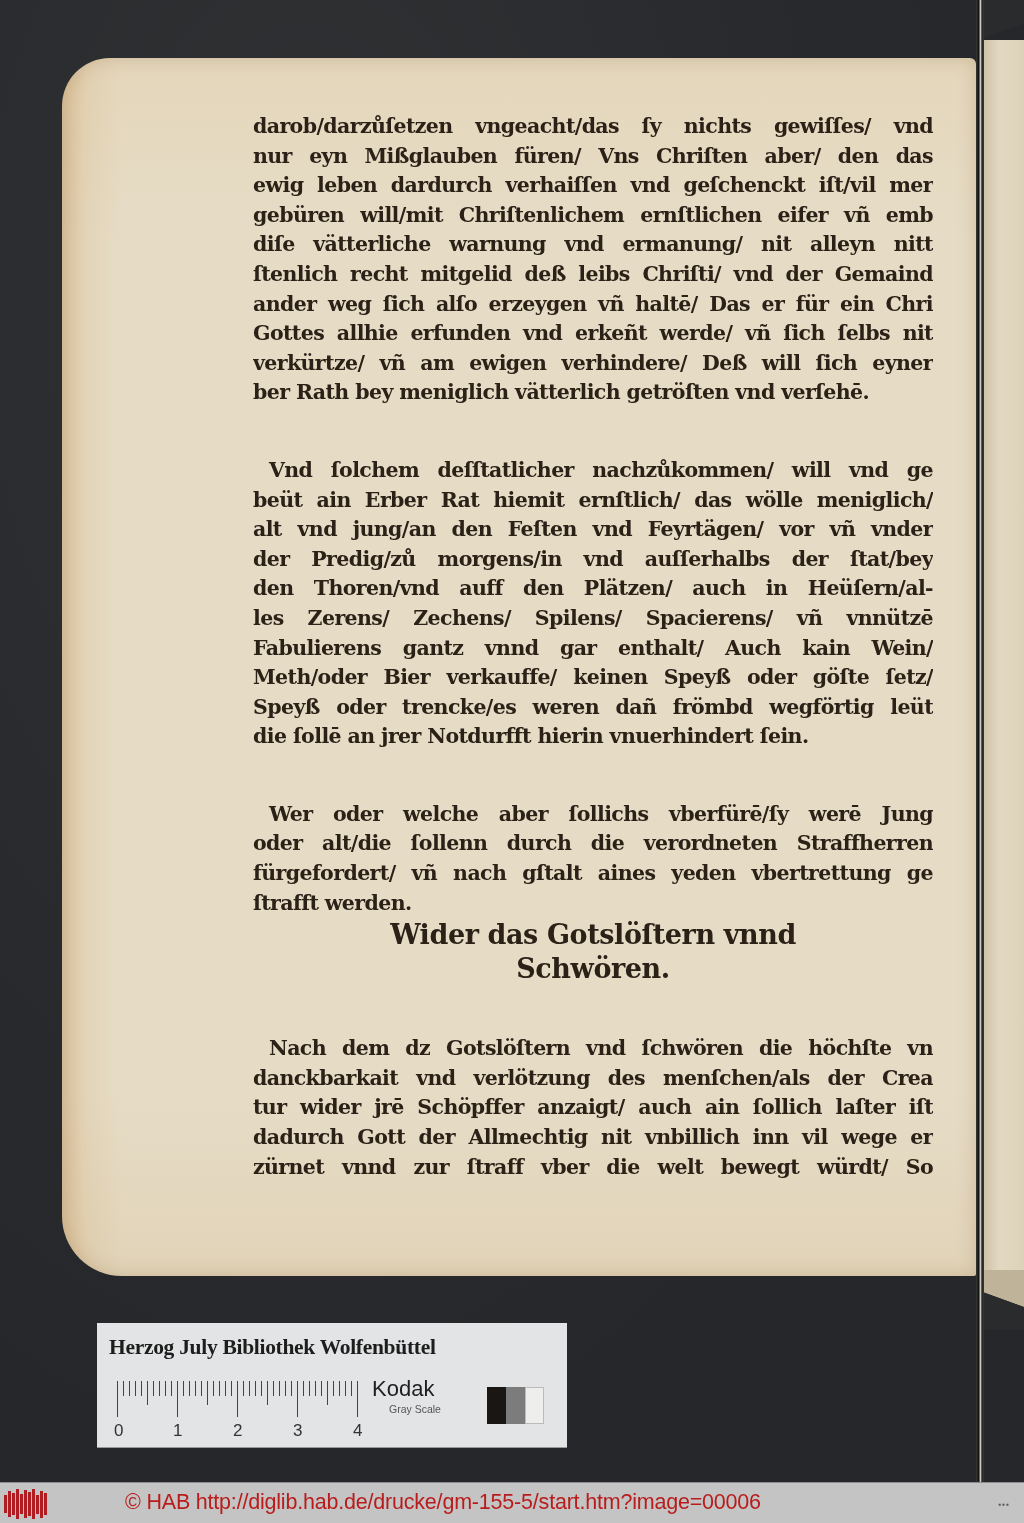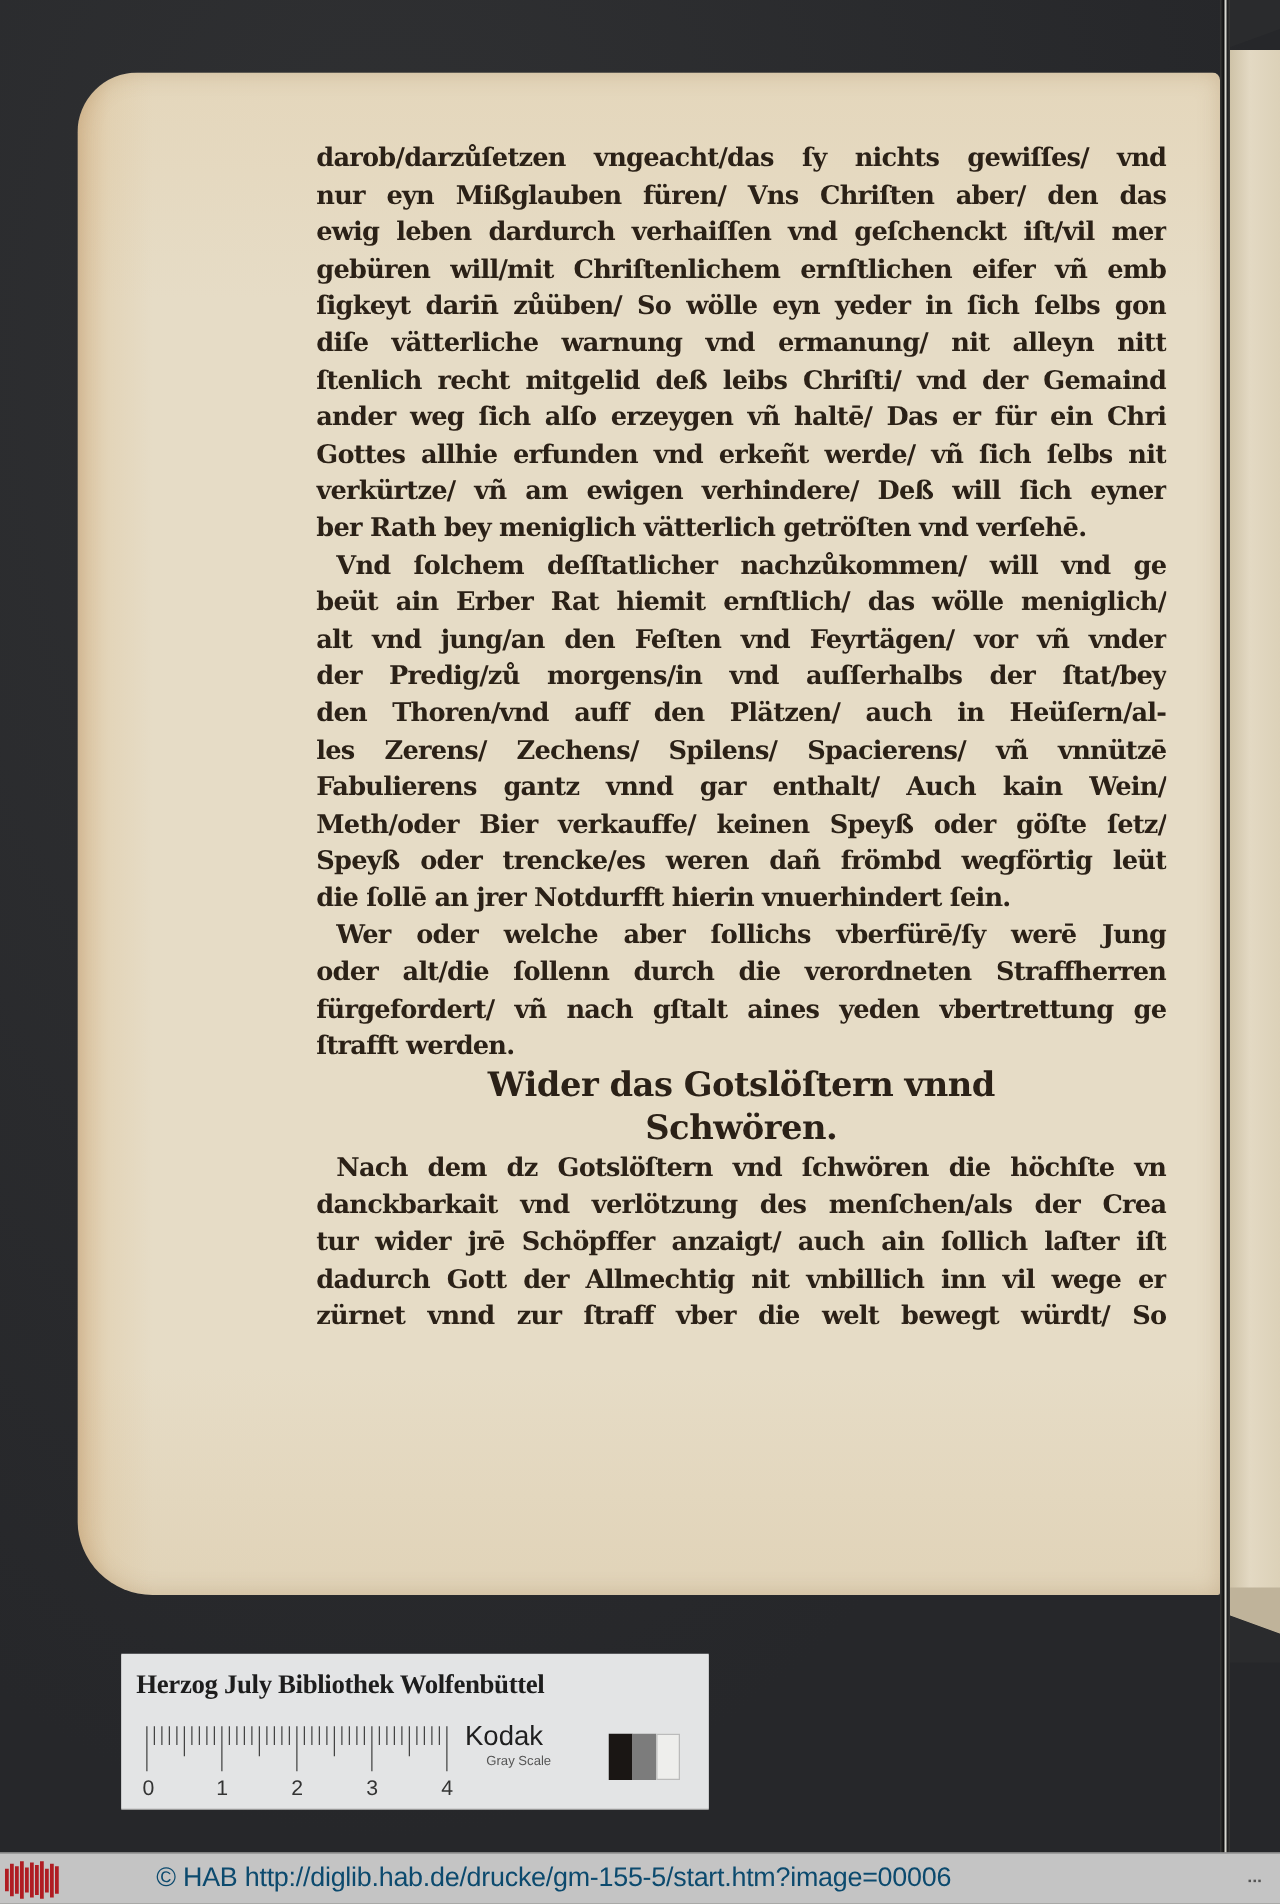--- a/index.html
+++ b/index.html
@@ -47,21 +47,21 @@
     font-family: "DejaVu Serif", serif;
     font-weight: bold;
     font-size: 20.5px;
     letter-spacing: -0.6px;
   }
   .line {
     height: 29.6px; line-height: 29.6px;
     white-space: nowrap; overflow: hidden;
     text-align: justify; text-align-last: justify;
   }
-  .line.indent { padding-left: 16px; }
+  .line.indent { padding-left: 16px; margin-top: 48px; }
   .line.last { text-align-last: left; }
   .heading {
     text-align: center; text-align-last: center;
     font-size: 27px; letter-spacing: -0.4px;
     height: 34px; line-height: 34px;
     font-family: "DejaVu Serif", serif;
   }
   
   .label-card {
     position: absolute; left: 97px; top: 1323px; width: 470px; height: 124px;
@@ -97,21 +97,21 @@
     position: absolute; left: 0; top: 1482px; width: 1024px; height: 41px;
     background: #c4c4c4;
     border-top: 1px solid #8e8e8e;
   }
   .footer-logo {
     position: absolute; left: 4px; top: 6px; width: 44px; height: 30px;
   }
   .footer-logo .bar { position: absolute; bottom: 0; width: 3px; background: #b01c22; }
   .footer-text {
     position: absolute; left: 125px; top: 7px;
-    font-family: "Liberation Sans", sans-serif; font-size: 21.5px; color: #0c4a6e;
+    font-family: "Liberation Sans", sans-serif; font-size: 21.5px; color: #b91c1c;
     white-space: nowrap; letter-spacing: -0.2px;
   }
   .footer-dots {
     position: absolute; right: 14px; top: 17px;
     font-family: "Liberation Sans", sans-serif; font-size: 8px; color: #555; letter-spacing: 1px;
   }
 </style>
 </head>
 <body>
 
@@ -121,21 +121,20 @@
 <div class="next-page-shadow-bot"></div>
 <div class="gutter"></div>
 
 <div class="page"></div>
 
 <div class="text-block">
   <div class="line">darob/darzůſetzen vngeacht/das ſy nichts gewiſſes/ vnd</div>
   <div class="line">nur eyn Mißglauben füren/ Vns Chriſten aber/ den das</div>
   <div class="line">ewig leben dardurch verhaiſſen vnd geſchenckt iſt/vil mer</div>
   <div class="line">gebüren will/mit Chriſtenlichem ernſtlichen eifer vñ emb</div>
-  <div class="line">ſigkeyt darin̄ zůüben/ So wölle eyn yeder in ſich ſelbs gon</div>
   <div class="line">diſe vätterliche warnung vnd ermanung/ nit alleyn nitt</div>
   <div class="line">ſtenlich recht mitgelid deß leibs Chriſti/ vnd der Gemaind</div>
   <div class="line">ander weg ſich alſo erzeygen vñ haltē/ Das er für ein Chri</div>
   <div class="line">Gottes allhie erfunden vnd erkeñt werde/ vñ ſich ſelbs nit</div>
   <div class="line">verkürtze/ vñ am ewigen verhindere/ Deß will ſich eyner</div>
   <div class="line last">ber Rath bey meniglich vätterlich getröſten vnd verſehē.</div>
   <div class="line indent">Vnd ſolchem deſſtatlicher nachzůkommen/ will vnd ge</div>
   <div class="line">beüt ain Erber Rat hiemit ernſtlich/ das wölle meniglich/</div>
   <div class="line">alt vnd jung/an den Feſten vnd Feyrtägen/ vor vñ vnder</div>
   <div class="line">der Predig/zů morgens/in vnd auſſerhalbs der ſtat/bey</div>

